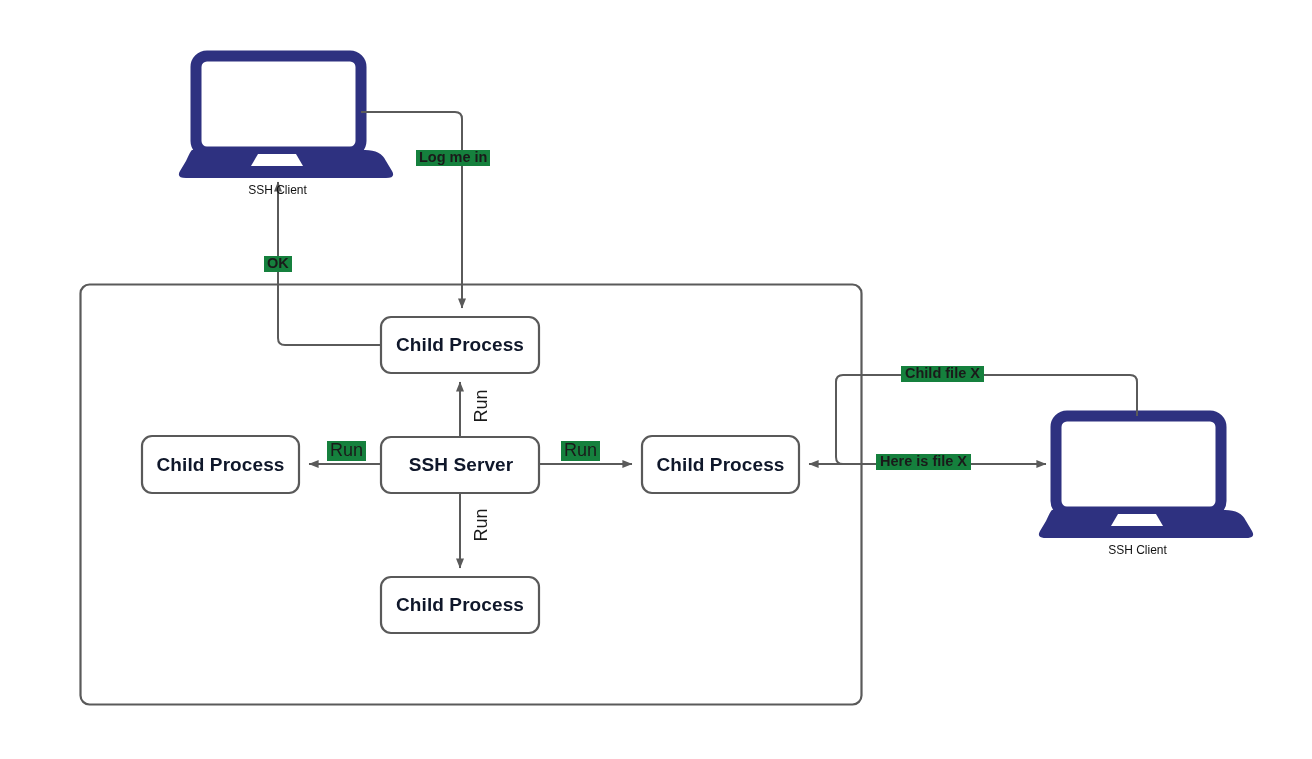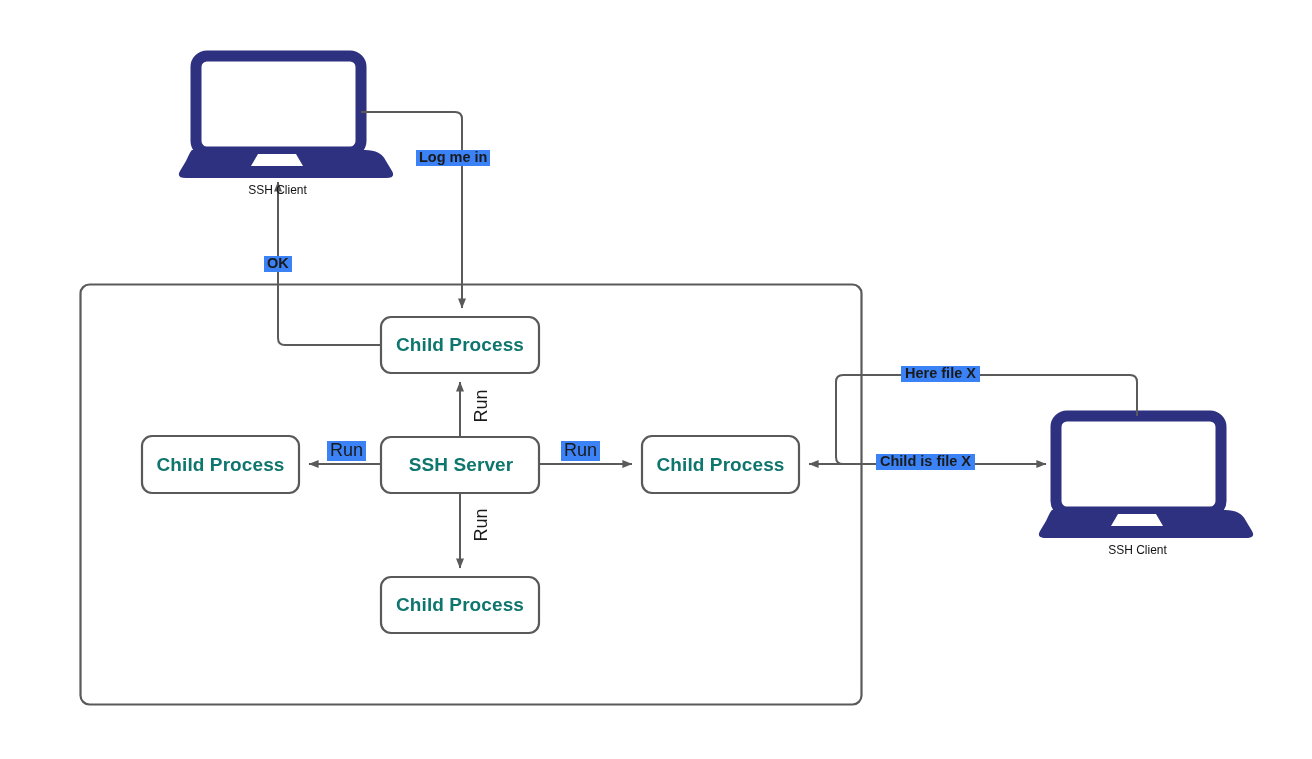--- a/index.html
+++ b/index.html
@@ -26,32 +26,32 @@
     height: 759px;
   }
   .node-label {
     position: absolute;
     display: flex;
     align-items: center;
     justify-content: center;
     font-family: "Liberation Sans", sans-serif;
     font-size: 19px;
     font-weight: bold;
-    color: #0f766e;
+    color: #0f172a;
     letter-spacing: 0.1px;
     white-space: nowrap;
     pointer-events: none;
   }
   .edge-label {
     position: absolute;
     font-family: "Liberation Sans", sans-serif;
     font-size: 15px;
     color: #1a1a1a;
     white-space: nowrap;
-    background: #3b82f6;
+    background: #15803d;
     line-height: 1.1;
   }
   .edge-label.bold {
     font-weight: bold;
     font-size: 14.5px;
   }
   .edge-label.plain {
     font-weight: normal;
     font-size: 18px;
   }
@@ -146,17 +146,17 @@
   <div class="edge-label bold" style="left:264px; top:256px; padding:0 3px;text-align:right;">OK</div>
 
   <div class="edge-label plain rot" style="left:464px; top:396px; width:36px; text-align:center;">Run</div>
 
   <div class="edge-label plain" style="left:327px; top:441px; padding:0 3px;">Run</div>
 
   <div class="edge-label plain" style="left:561px; top:441px; padding:0 3px;">Run</div>
 
   <div class="edge-label plain rot" style="left:464px; top:515px; width:36px; text-align:center;">Run</div>
 
-  <div class="edge-label bold" style="left:901px; top:366px; padding:0 4px;">Here file X</div>
+  <div class="edge-label bold" style="left:901px; top:366px; padding:0 4px;">Child file X</div>
 
-  <div class="edge-label bold" style="left:876px; top:454px; padding:0 4px;">Child is file X</div>
+  <div class="edge-label bold" style="left:876px; top:454px; padding:0 4px;">Here is file X</div>
 
 </div>
 
 </body></html>

